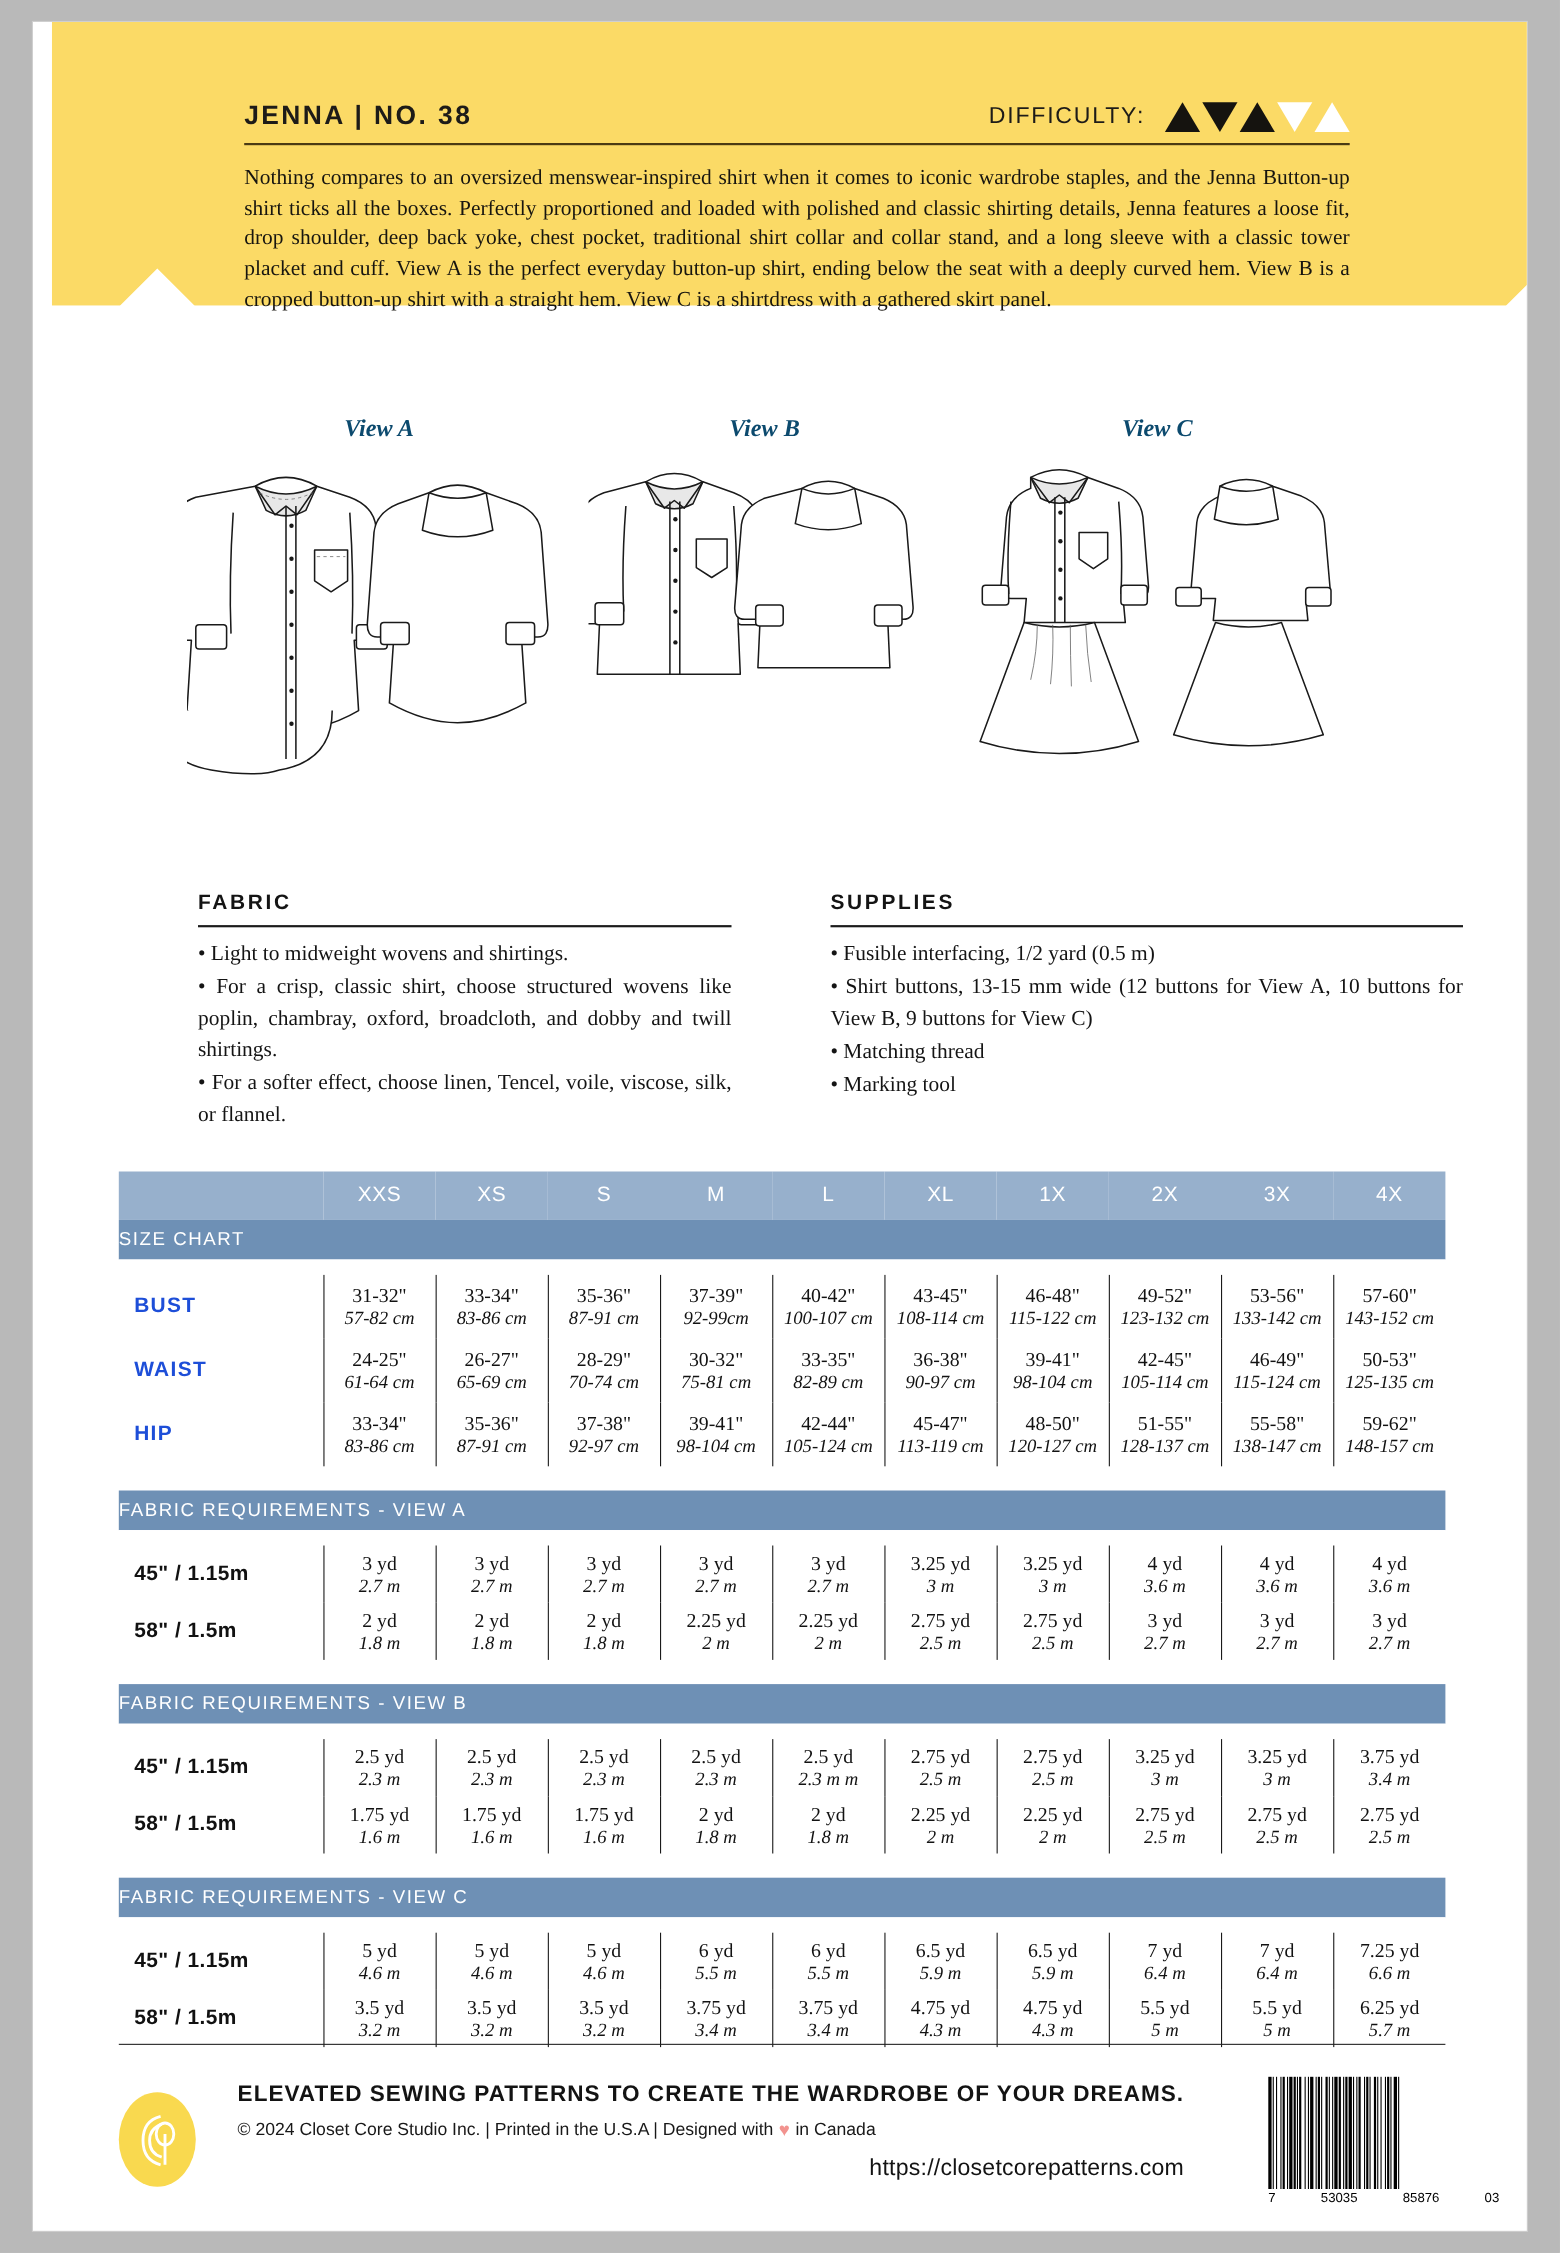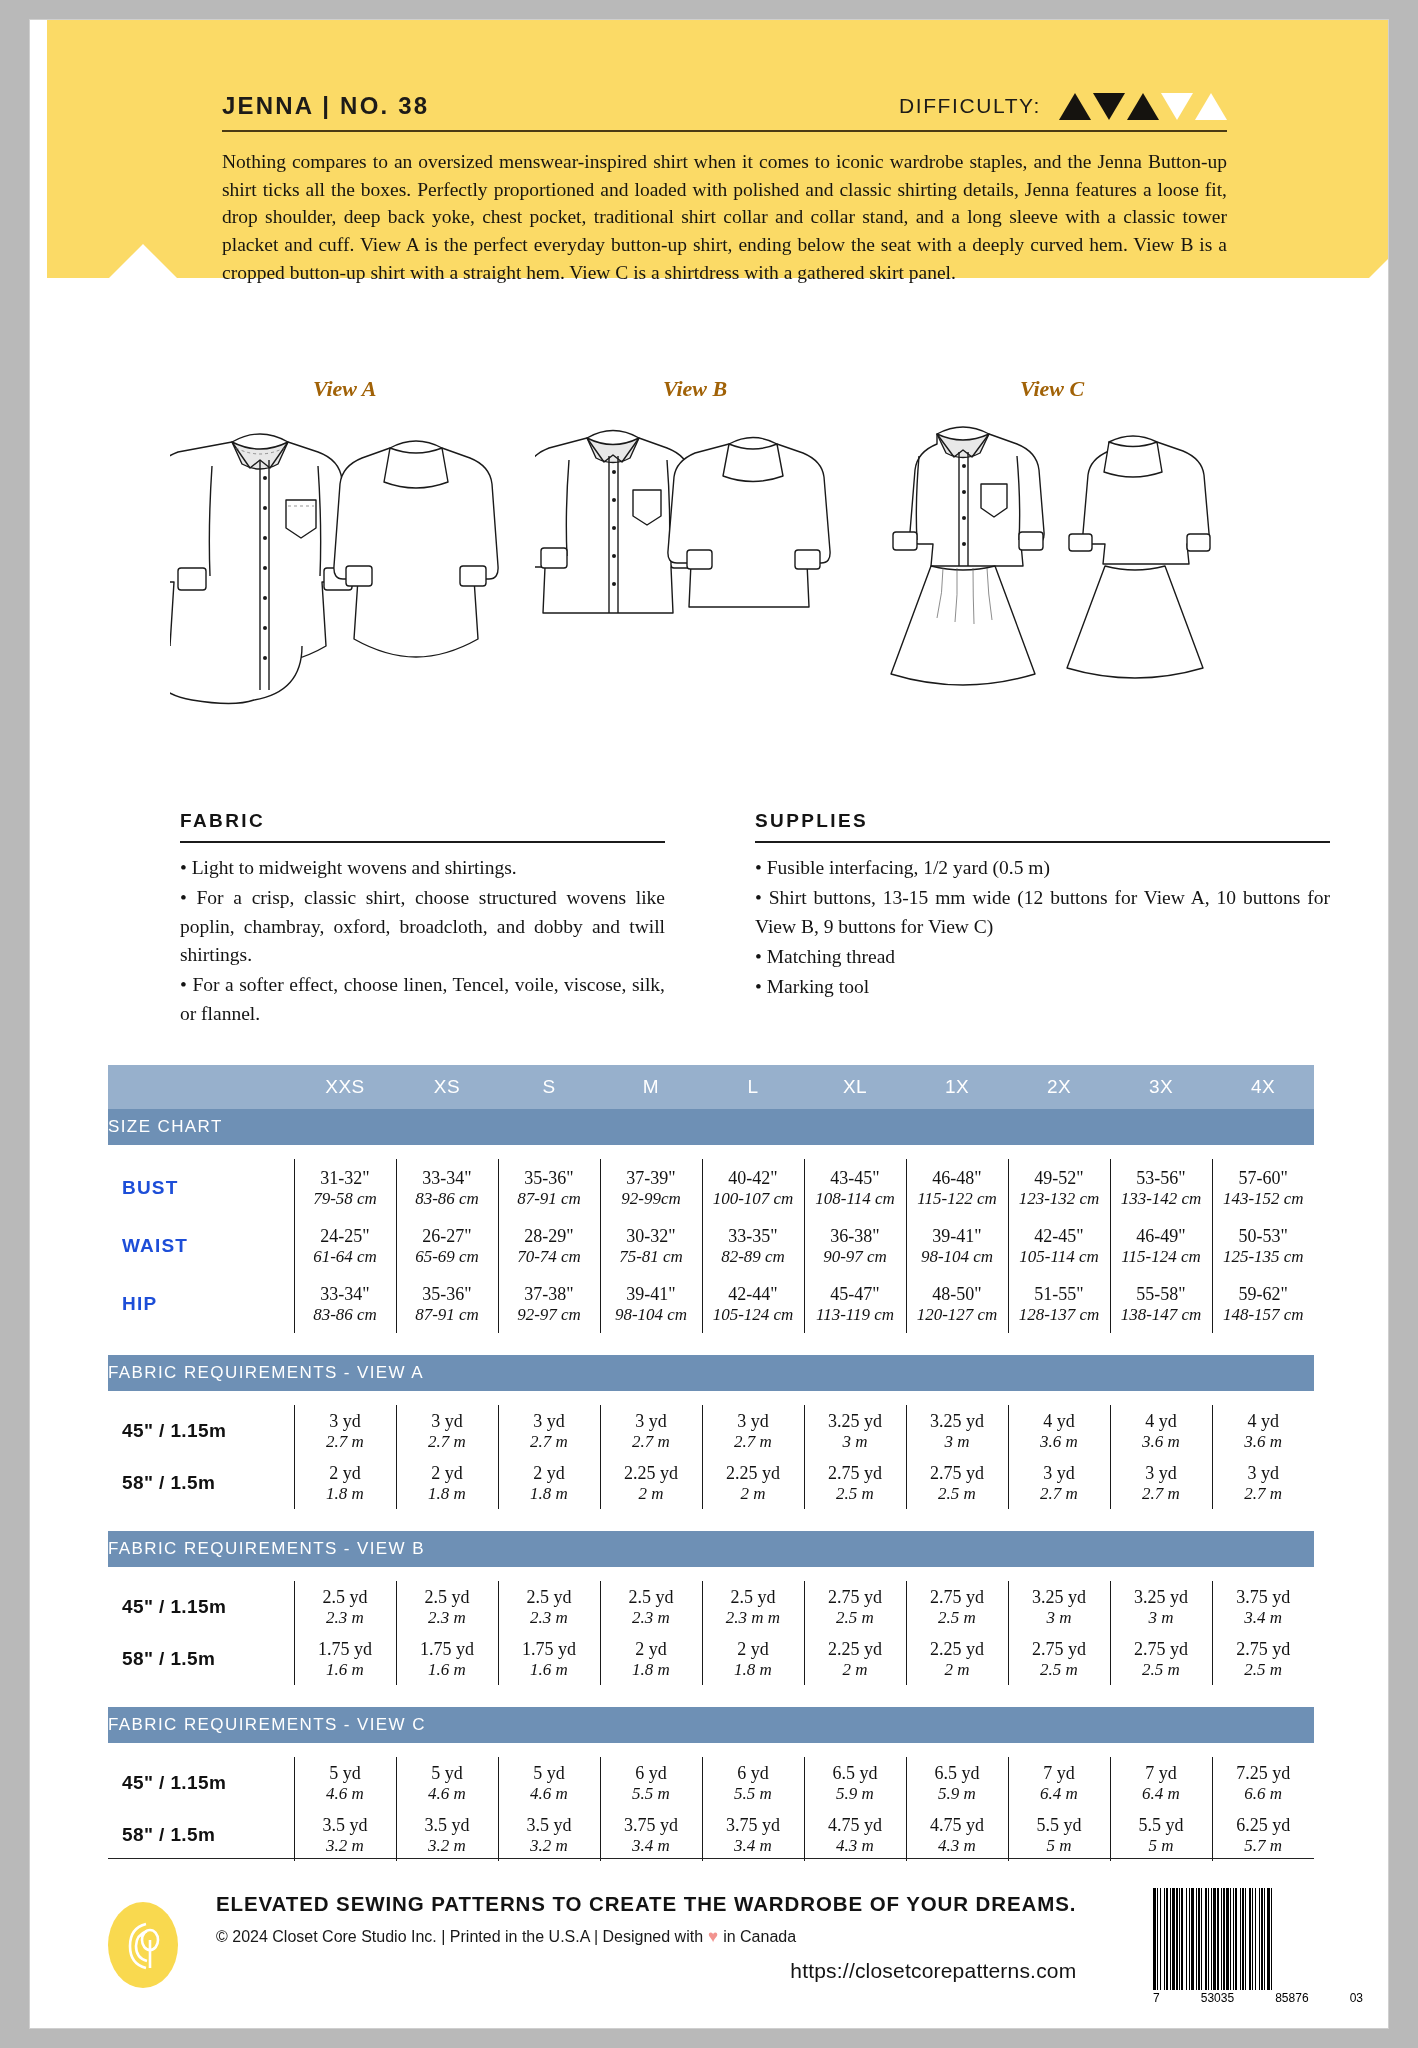--- a/index.html
+++ b/index.html
@@ -68,21 +68,21 @@
   }
 
   
   .views {
     position: absolute; left: 0; top: 340px; width: 1358px; height: 430px;
   }
   .view-label {
     position: absolute;
     font-family: "Liberation Serif", serif;
     font-style: italic; font-weight: 700;
-    font-size: 22px; color: #a16207;
+    font-size: 22px; color: #0c4a6e;
   }
   .vl-a { left: 283px; top: 16px; }
   .vl-b { left: 633px; top: 16px; }
   .vl-c { left: 990px; top: 16px; }
   .tech { position: absolute; top: 48px; }
   .tech-a { left: 140px; }
   .tech-b { left: 505px; }
   .tech-c { left: 855px; }
 
   
@@ -376,21 +376,21 @@
           <tr class="bandrow">
             <td colspan="11">SIZE CHART</td>
           </tr>
           <tr class="spacer">
             <td colspan="11"></td>
           </tr>
           <tr class="meas-row">
             <td class="lbl">BUST</td>
             <td class="cell divider">
               <span class="a">31-32"</span>
-              <span class="b">79-58 cm</span>
+              <span class="b">57-82 cm</span>
             </td>
             <td class="cell divider">
               <span class="a">33-34"</span>
               <span class="b">83-86 cm</span>
             </td>
             <td class="cell divider">
               <span class="a">35-36"</span>
               <span class="b">87-91 cm</span>
             </td>
             <td class="cell divider">

